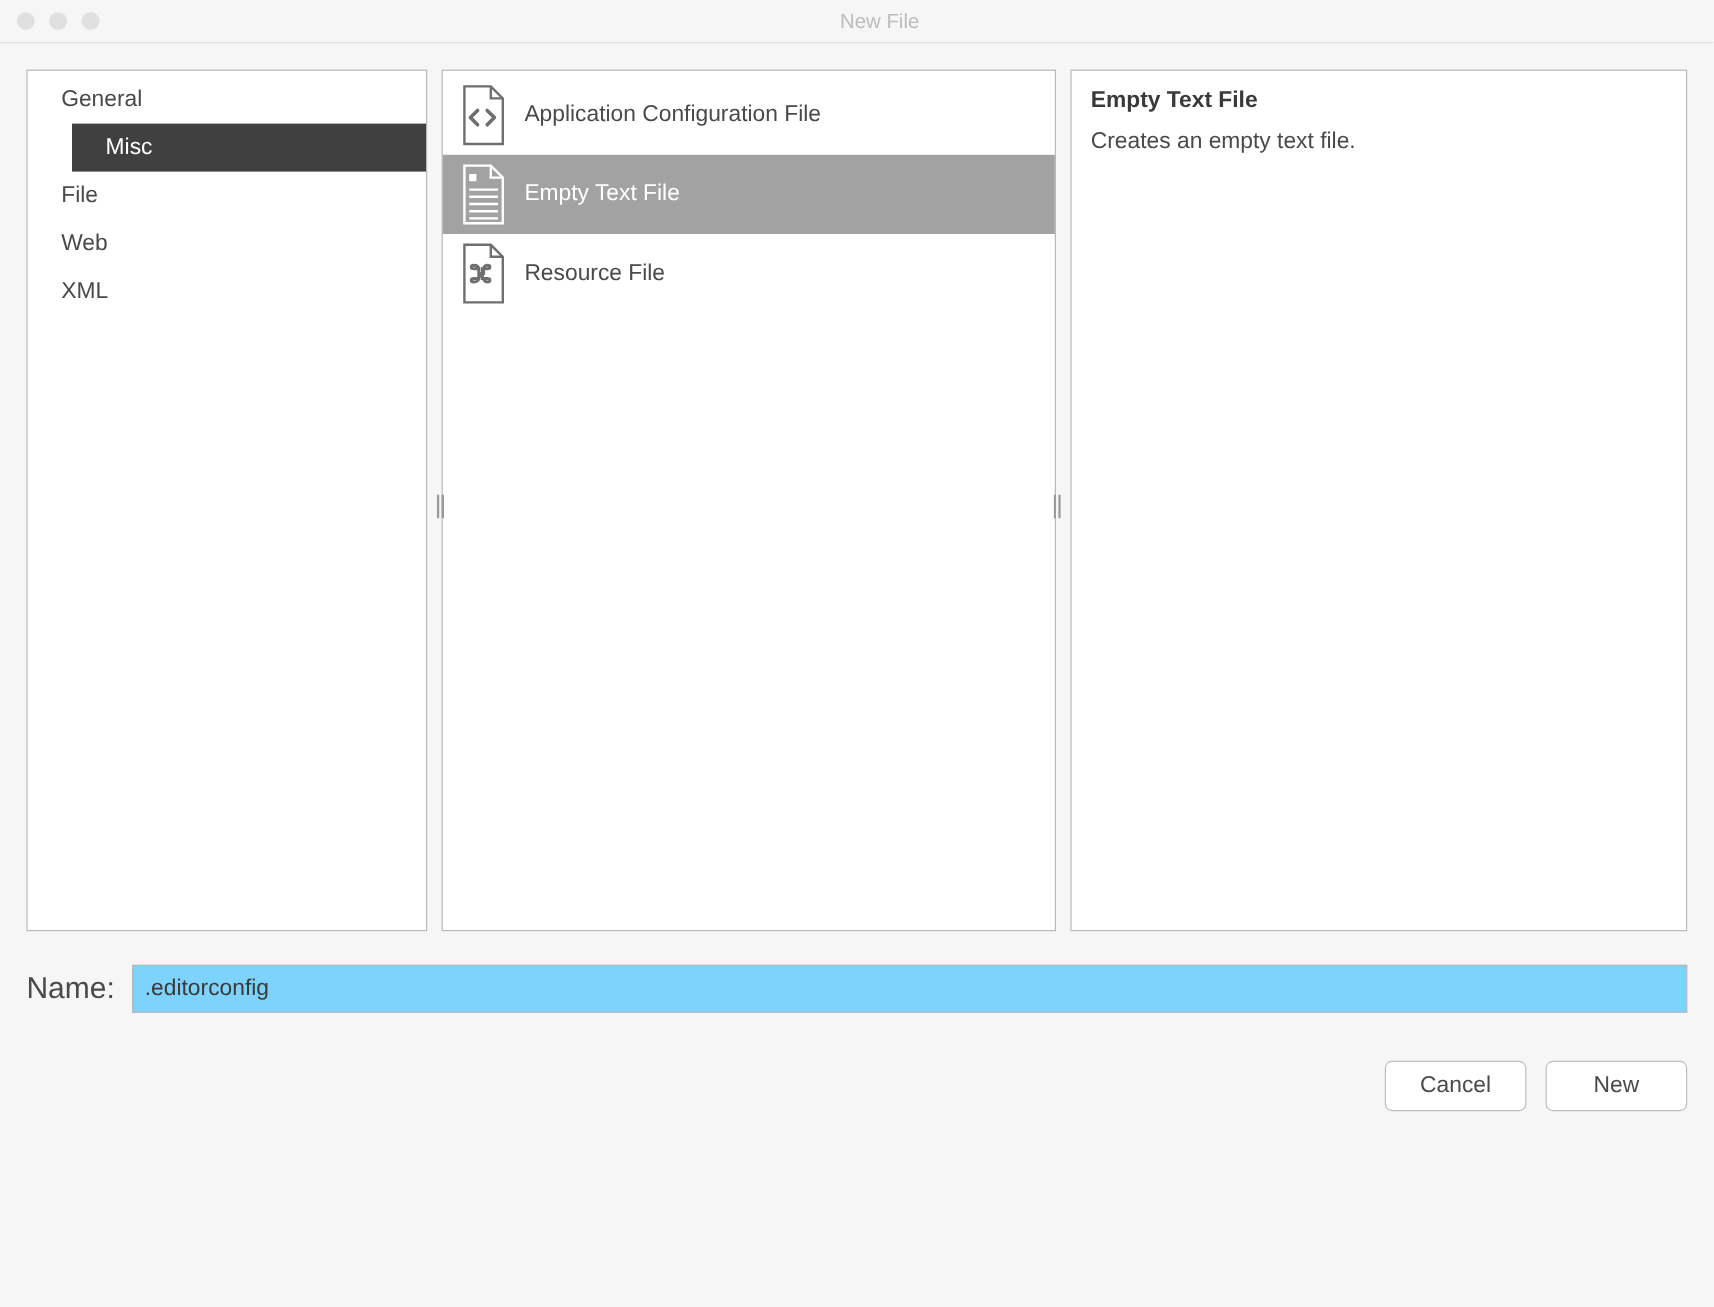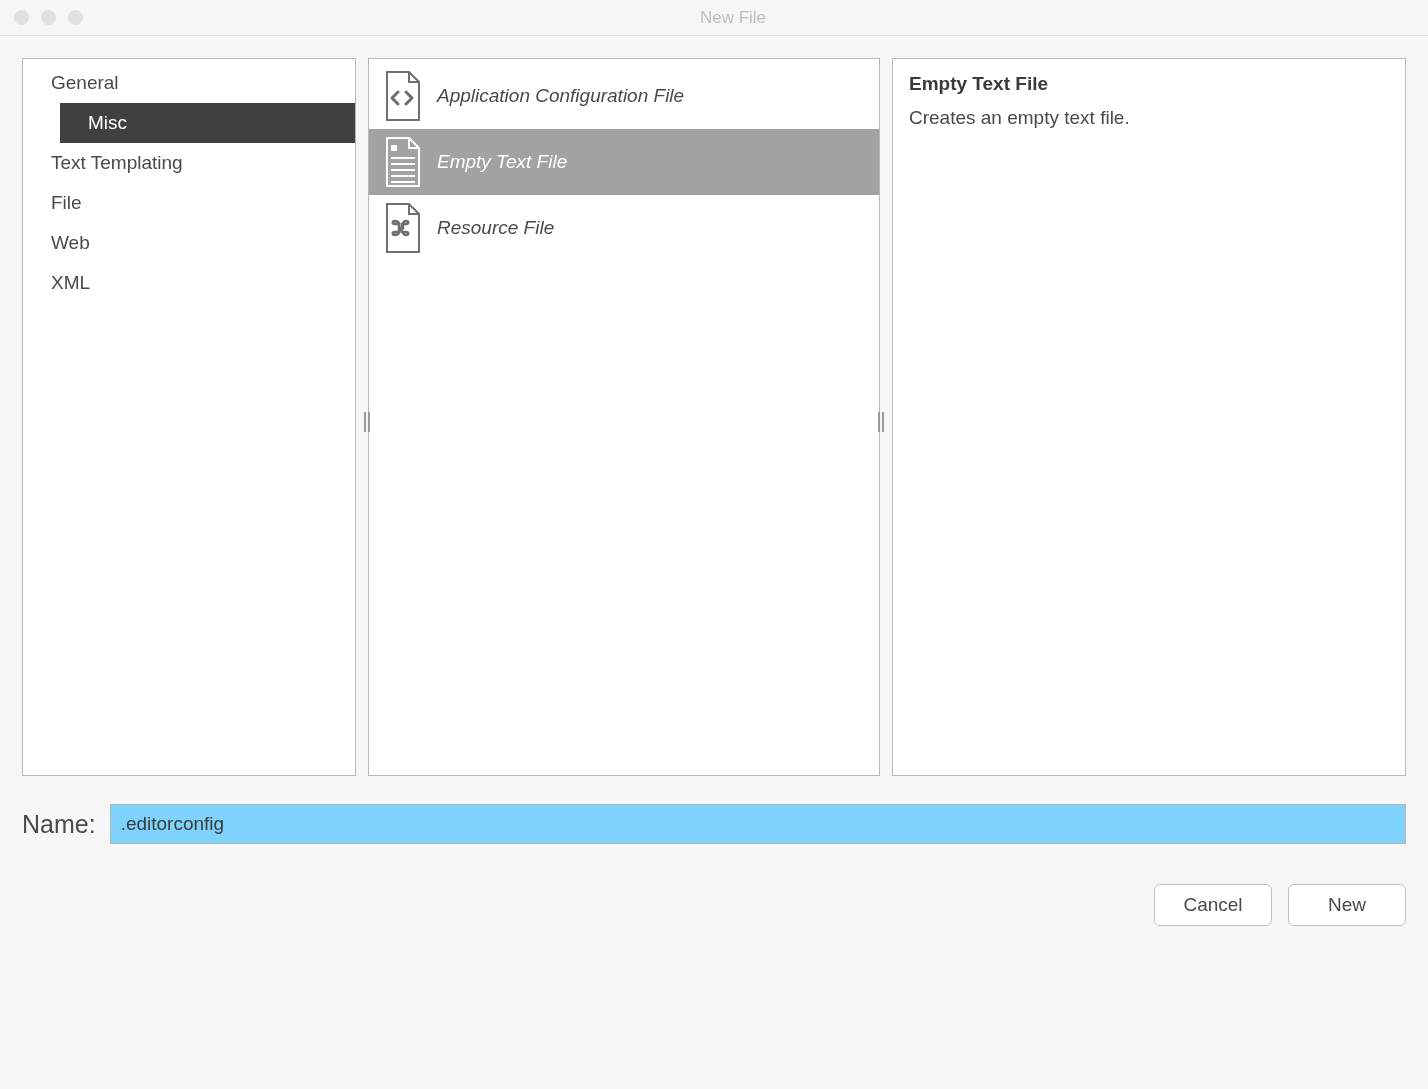--- a/index.html
+++ b/index.html
@@ -97,21 +97,20 @@
       color: #4a4a4a;
       cursor: default;
     }
     .category-item.selected {
       background: #404040;
       color: #ffffff;
       margin-left: 37px;
     }
     .template-list {
       padding-top: 4px;
-      font-style: italic;
     }
     .template-item {
       height: 66px;
       display: flex;
       align-items: center;
       padding-left: 12px;
       gap: 14px;
       cursor: default;
     }
     .template-item.selected {
@@ -208,23 +207,20 @@
 <div class="content-area">
   <div class="panels">
 
     <div class="panel panel-categories">
       <div class="category-list">
         <div class="category-item">
           <span>General</span>
         </div>
         <div class="category-item selected">
           <span>Misc</span>
-        </div>
-        <div class="category-item">
-          <span>Text Templating</span>
         </div>
         <div class="category-item">
           <span>File</span>
         </div>
         <div class="category-item">
           <span>Web</span>
         </div>
         <div class="category-item">
           <span>XML</span>
         </div>

